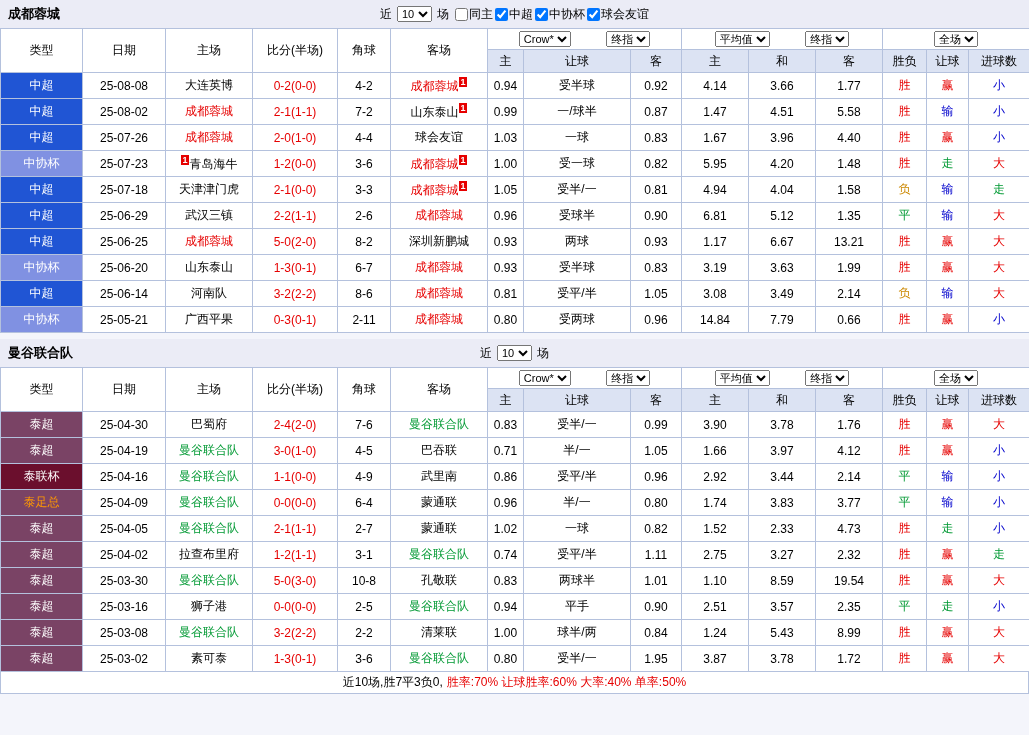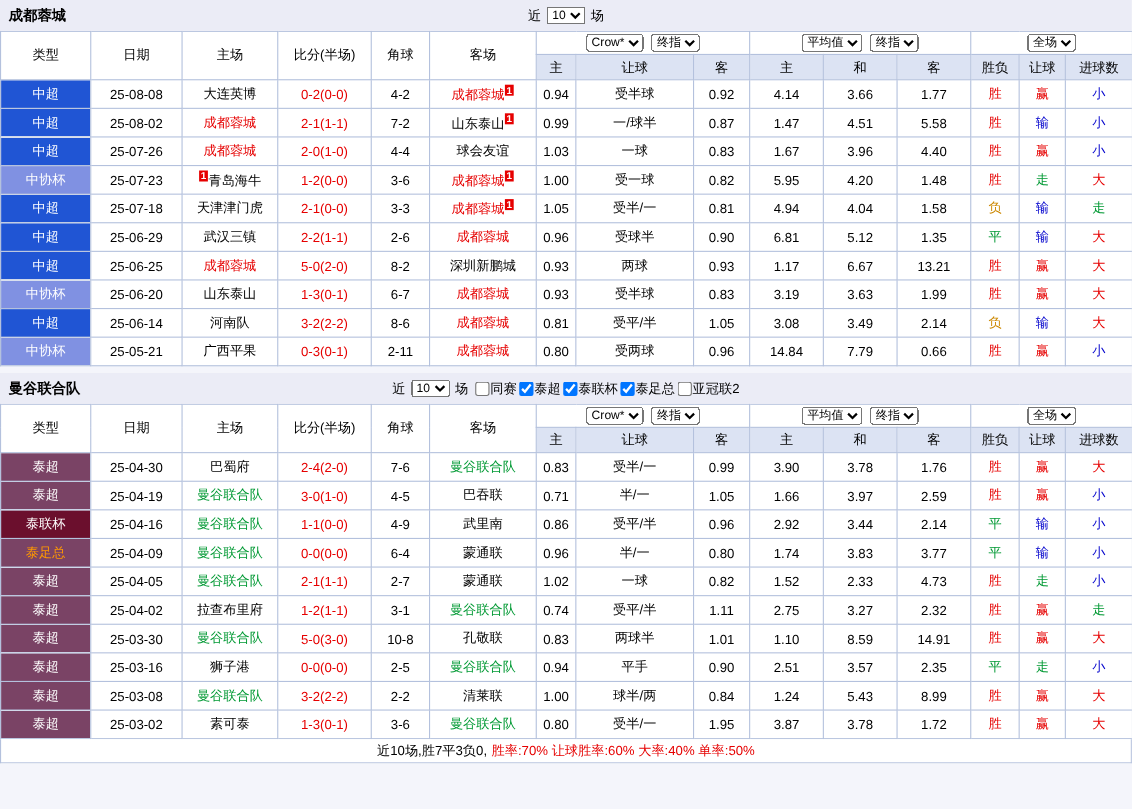--- a/index.html
+++ b/index.html
@@ -76,31 +76,285 @@
     border: 1px solid var(--border-color, #b4c1dd);
     border-top: none;
     background: #fff;
     display: flex;
     align-items: center;
     justify-content: center;
     gap: 4px;
   }
   .summary .stats { color: var(--summary-color, #e60000); }
 
-  select { font-size: 11px; margin: 0 2px; }
+  select { font-size: 11px; margin: 0 16px; }
 </style>
 </head>
 <body>
 
 <div>
 
 
   <div class="section">
     <div class="sec-header">
       <span class="team-name">成都蓉城</span>
+      <div class="filters">
+        <span>近</span>
+        <select class="count-select">
+          <option>10</option>
+        </select>
+        <span>场</span>
+        <span class="filter-list">
+            <label>
+              <input type="checkbox" style="">
+              <span>同主</span>
+            </label>
+            <label>
+              <input type="checkbox" checked="" style="">
+              <span>中超</span>
+            </label>
+            <label>
+              <input type="checkbox" checked="" style="">
+              <span>中协杯</span>
+            </label>
+            <label>
+              <input type="checkbox" checked="" style="">
+              <span>球会友谊</span>
+            </label>
+          </span>
+      </div>
+    </div>
+    <table>
+      <colgroup>
+        <col style="width:82px">
+          <col style="width:83px">
+          <col style="width:87px">
+          <col style="width:85px">
+          <col style="width:53px">
+          <col style="width:97px">
+          <col style="width:36px">
+          <col style="width:107px">
+          <col style="width:51px">
+          <col style="width:67px">
+          <col style="width:67px">
+          <col style="width:67px">
+          <col style="width:44px">
+          <col style="width:42px">
+          <col style="width:61px">
+      </colgroup>
+      <thead>
+        <tr class="drop-row">
+          <th class="span-head" rowspan="2">类型</th>
+          <th class="span-head" rowspan="2">日期</th>
+          <th class="span-head" rowspan="2">主场</th>
+          <th class="span-head" rowspan="2">比分(半场)</th>
+          <th class="span-head" rowspan="2">角球</th>
+          <th class="span-head" rowspan="2">客场</th>
+          <th colspan="3">
+            <select><option>Crow*</option></select>
+            <select><option>终指</option></select>
+          </th>
+          <th colspan="3">
+            <select><option>平均值</option></select>
+            <select><option>终指</option></select>
+          </th>
+          <th colspan="3">
+            <select><option>全场</option></select>
+          </th>
+        </tr>
+        <tr class="label-row">
+          <th>主</th>
+          <th>让球</th>
+          <th>客</th>
+          <th>主</th>
+          <th>和</th>
+          <th>客</th>
+          <th>胜负</th>
+          <th>让球</th>
+          <th>进球数</th>
+        </tr>
+      </thead>
+      <tbody>
+          <tr>
+            <td style="background-color: rgb(32, 85, 212); color: rgb(255, 255, 255);">中超</td>
+            <td>25-08-08</td>
+            <td><span>大连英博</span></td>
+            <td class="score">0-2(0-0)</td>
+            <td>4-2</td>
+            <td><span style="color: rgb(230, 0, 0);">成都蓉城</span><span class="red-badge">1</span></td>
+            <td>0.94</td>
+            <td>受半球</td>
+            <td>0.92</td>
+            <td>4.14</td>
+            <td>3.66</td>
+            <td>1.77</td>
+            <td style="color: rgb(230, 0, 0);">胜</td>
+            <td style="color: rgb(230, 0, 0);">赢</td>
+            <td style="color: rgb(0, 0, 204);">小</td>
+          </tr>
+          <tr>
+            <td style="background-color: rgb(32, 85, 212); color: rgb(255, 255, 255);">中超</td>
+            <td>25-08-02</td>
+            <td><span style="color: rgb(230, 0, 0);">成都蓉城</span></td>
+            <td class="score">2-1(1-1)</td>
+            <td>7-2</td>
+            <td><span>山东泰山</span><span class="red-badge">1</span></td>
+            <td>0.99</td>
+            <td>一/球半</td>
+            <td>0.87</td>
+            <td>1.47</td>
+            <td>4.51</td>
+            <td>5.58</td>
+            <td style="color: rgb(230, 0, 0);">胜</td>
+            <td style="color: rgb(0, 0, 204);">输</td>
+            <td style="color: rgb(0, 0, 204);">小</td>
+          </tr>
+          <tr>
+            <td style="background-color: rgb(32, 85, 212); color: rgb(255, 255, 255);">中超</td>
+            <td>25-07-26</td>
+            <td><span style="color: rgb(230, 0, 0);">成都蓉城</span></td>
+            <td class="score">2-0(1-0)</td>
+            <td>4-4</td>
+            <td><span>球会友谊</span></td>
+            <td>1.03</td>
+            <td>一球</td>
+            <td>0.83</td>
+            <td>1.67</td>
+            <td>3.96</td>
+            <td>4.40</td>
+            <td style="color: rgb(230, 0, 0);">胜</td>
+            <td style="color: rgb(230, 0, 0);">赢</td>
+            <td style="color: rgb(0, 0, 204);">小</td>
+          </tr>
+          <tr>
+            <td style="background-color: rgb(128, 145, 226); color: rgb(255, 255, 255);">中协杯</td>
+            <td>25-07-23</td>
+            <td><span class="red-badge">1</span><span>青岛海牛</span></td>
+            <td class="score">1-2(0-0)</td>
+            <td>3-6</td>
+            <td><span style="color: rgb(230, 0, 0);">成都蓉城</span><span class="red-badge">1</span></td>
+            <td>1.00</td>
+            <td>受一球</td>
+            <td>0.82</td>
+            <td>5.95</td>
+            <td>4.20</td>
+            <td>1.48</td>
+            <td style="color: rgb(230, 0, 0);">胜</td>
+            <td style="color: rgb(0, 153, 51);">走</td>
+            <td style="color: rgb(230, 0, 0);">大</td>
+          </tr>
+          <tr>
+            <td style="background-color: rgb(32, 85, 212); color: rgb(255, 255, 255);">中超</td>
+            <td>25-07-18</td>
+            <td><span>天津津门虎</span></td>
+            <td class="score">2-1(0-0)</td>
+            <td>3-3</td>
+            <td><span style="color: rgb(230, 0, 0);">成都蓉城</span><span class="red-badge">1</span></td>
+            <td>1.05</td>
+            <td>受半/一</td>
+            <td>0.81</td>
+            <td>4.94</td>
+            <td>4.04</td>
+            <td>1.58</td>
+            <td style="color: rgb(204, 136, 0);">负</td>
+            <td style="color: rgb(0, 0, 204);">输</td>
+            <td style="color: rgb(0, 153, 51);">走</td>
+          </tr>
+          <tr>
+            <td style="background-color: rgb(32, 85, 212); color: rgb(255, 255, 255);">中超</td>
+            <td>25-06-29</td>
+            <td><span>武汉三镇</span></td>
+            <td class="score">2-2(1-1)</td>
+            <td>2-6</td>
+            <td><span style="color: rgb(230, 0, 0);">成都蓉城</span></td>
+            <td>0.96</td>
+            <td>受球半</td>
+            <td>0.90</td>
+            <td>6.81</td>
+            <td>5.12</td>
+            <td>1.35</td>
+            <td style="color: rgb(0, 153, 51);">平</td>
+            <td style="color: rgb(0, 0, 204);">输</td>
+            <td style="color: rgb(230, 0, 0);">大</td>
+          </tr>
+          <tr>
+            <td style="background-color: rgb(32, 85, 212); color: rgb(255, 255, 255);">中超</td>
+            <td>25-06-25</td>
+            <td><span style="color: rgb(230, 0, 0);">成都蓉城</span></td>
+            <td class="score">5-0(2-0)</td>
+            <td>8-2</td>
+            <td><span>深圳新鹏城</span></td>
+            <td>0.93</td>
+            <td>两球</td>
+            <td>0.93</td>
+            <td>1.17</td>
+            <td>6.67</td>
+            <td>13.21</td>
+            <td style="color: rgb(230, 0, 0);">胜</td>
+            <td style="color: rgb(230, 0, 0);">赢</td>
+            <td style="color: rgb(230, 0, 0);">大</td>
+          </tr>
+          <tr>
+            <td style="background-color: rgb(128, 145, 226); color: rgb(255, 255, 255);">中协杯</td>
+            <td>25-06-20</td>
+            <td><span>山东泰山</span></td>
+            <td class="score">1-3(0-1)</td>
+            <td>6-7</td>
+            <td><span style="color: rgb(230, 0, 0);">成都蓉城</span></td>
+            <td>0.93</td>
+            <td>受半球</td>
+            <td>0.83</td>
+            <td>3.19</td>
+            <td>3.63</td>
+            <td>1.99</td>
+            <td style="color: rgb(230, 0, 0);">胜</td>
+            <td style="color: rgb(230, 0, 0);">赢</td>
+            <td style="color: rgb(230, 0, 0);">大</td>
+          </tr>
+          <tr>
+            <td style="background-color: rgb(32, 85, 212); color: rgb(255, 255, 255);">中超</td>
+            <td>25-06-14</td>
+            <td><span>河南队</span></td>
+            <td class="score">3-2(2-2)</td>
+            <td>8-6</td>
+            <td><span style="color: rgb(230, 0, 0);">成都蓉城</span></td>
+            <td>0.81</td>
+            <td>受平/半</td>
+            <td>1.05</td>
+            <td>3.08</td>
+            <td>3.49</td>
+            <td>2.14</td>
+            <td style="color: rgb(204, 136, 0);">负</td>
+            <td style="color: rgb(0, 0, 204);">输</td>
+            <td style="color: rgb(230, 0, 0);">大</td>
+          </tr>
+          <tr>
+            <td style="background-color: rgb(128, 145, 226); color: rgb(255, 255, 255);">中协杯</td>
+            <td>25-05-21</td>
+            <td><span>广西平果</span></td>
+            <td class="score">0-3(0-1)</td>
+            <td>2-11</td>
+            <td><span style="color: rgb(230, 0, 0);">成都蓉城</span></td>
+            <td>0.80</td>
+            <td>受两球</td>
+            <td>0.96</td>
+            <td>14.84</td>
+            <td>7.79</td>
+            <td>0.66</td>
+            <td style="color: rgb(230, 0, 0);">胜</td>
+            <td style="color: rgb(230, 0, 0);">赢</td>
+            <td style="color: rgb(0, 0, 204);">小</td>
+          </tr>
+        </tbody>
+    </table>
+  </div>
+
+  <div class="section">
+    <div class="sec-header">
+      <span class="team-name">曼谷联合队</span>
       <div class="filters">
         <span>近</span>
         <select class="count-select">
           <option>10</option>
         </select>
         <span>场</span>
       </div>
     </div>
     <table>
       <colgroup>
@@ -147,278 +401,20 @@
           <th>主</th>
           <th>和</th>
           <th>客</th>
           <th>胜负</th>
           <th>让球</th>
           <th>进球数</th>
         </tr>
       </thead>
       <tbody>
           <tr>
-            <td style="background-color: rgb(32, 85, 212); color: rgb(255, 255, 255);">中超</td>
-            <td>25-08-08</td>
-            <td><span>大连英博</span></td>
-            <td class="score">0-2(0-0)</td>
-            <td>4-2</td>
-            <td><span style="color: rgb(230, 0, 0);">成都蓉城</span><span class="red-badge">1</span></td>
-            <td>0.94</td>
-            <td>受半球</td>
-            <td>0.92</td>
-            <td>4.14</td>
-            <td>3.66</td>
-            <td>1.77</td>
-            <td style="color: rgb(230, 0, 0);">胜</td>
-            <td style="color: rgb(230, 0, 0);">赢</td>
-            <td style="color: rgb(0, 0, 204);">小</td>
-          </tr>
-          <tr>
-            <td style="background-color: rgb(32, 85, 212); color: rgb(255, 255, 255);">中超</td>
-            <td>25-08-02</td>
-            <td><span style="color: rgb(230, 0, 0);">成都蓉城</span></td>
-            <td class="score">2-1(1-1)</td>
-            <td>7-2</td>
-            <td><span>山东泰山</span><span class="red-badge">1</span></td>
-            <td>0.99</td>
-            <td>一/球半</td>
-            <td>0.87</td>
-            <td>1.47</td>
-            <td>4.51</td>
-            <td>5.58</td>
-            <td style="color: rgb(230, 0, 0);">胜</td>
-            <td style="color: rgb(0, 0, 204);">输</td>
-            <td style="color: rgb(0, 0, 204);">小</td>
-          </tr>
-          <tr>
-            <td style="background-color: rgb(32, 85, 212); color: rgb(255, 255, 255);">中超</td>
-            <td>25-07-26</td>
-            <td><span style="color: rgb(230, 0, 0);">成都蓉城</span></td>
-            <td class="score">2-0(1-0)</td>
-            <td>4-4</td>
-            <td><span>球会友谊</span></td>
-            <td>1.03</td>
-            <td>一球</td>
-            <td>0.83</td>
-            <td>1.67</td>
-            <td>3.96</td>
-            <td>4.40</td>
-            <td style="color: rgb(230, 0, 0);">胜</td>
-            <td style="color: rgb(230, 0, 0);">赢</td>
-            <td style="color: rgb(0, 0, 204);">小</td>
-          </tr>
-          <tr>
-            <td style="background-color: rgb(128, 145, 226); color: rgb(255, 255, 255);">中协杯</td>
-            <td>25-07-23</td>
-            <td><span class="red-badge">1</span><span>青岛海牛</span></td>
-            <td class="score">1-2(0-0)</td>
-            <td>3-6</td>
-            <td><span style="color: rgb(230, 0, 0);">成都蓉城</span><span class="red-badge">1</span></td>
-            <td>1.00</td>
-            <td>受一球</td>
-            <td>0.82</td>
-            <td>5.95</td>
-            <td>4.20</td>
-            <td>1.48</td>
-            <td style="color: rgb(230, 0, 0);">胜</td>
-            <td style="color: rgb(0, 153, 51);">走</td>
-            <td style="color: rgb(230, 0, 0);">大</td>
-          </tr>
-          <tr>
-            <td style="background-color: rgb(32, 85, 212); color: rgb(255, 255, 255);">中超</td>
-            <td>25-07-18</td>
-            <td><span>天津津门虎</span></td>
-            <td class="score">2-1(0-0)</td>
-            <td>3-3</td>
-            <td><span style="color: rgb(230, 0, 0);">成都蓉城</span><span class="red-badge">1</span></td>
-            <td>1.05</td>
-            <td>受半/一</td>
-            <td>0.81</td>
-            <td>4.94</td>
-            <td>4.04</td>
-            <td>1.58</td>
-            <td style="color: rgb(204, 136, 0);">负</td>
-            <td style="color: rgb(0, 0, 204);">输</td>
-            <td style="color: rgb(0, 153, 51);">走</td>
-          </tr>
-          <tr>
-            <td style="background-color: rgb(32, 85, 212); color: rgb(255, 255, 255);">中超</td>
-            <td>25-06-29</td>
-            <td><span>武汉三镇</span></td>
-            <td class="score">2-2(1-1)</td>
-            <td>2-6</td>
-            <td><span style="color: rgb(230, 0, 0);">成都蓉城</span></td>
-            <td>0.96</td>
-            <td>受球半</td>
-            <td>0.90</td>
-            <td>6.81</td>
-            <td>5.12</td>
-            <td>1.35</td>
-            <td style="color: rgb(0, 153, 51);">平</td>
-            <td style="color: rgb(0, 0, 204);">输</td>
-            <td style="color: rgb(230, 0, 0);">大</td>
-          </tr>
-          <tr>
-            <td style="background-color: rgb(32, 85, 212); color: rgb(255, 255, 255);">中超</td>
-            <td>25-06-25</td>
-            <td><span style="color: rgb(230, 0, 0);">成都蓉城</span></td>
-            <td class="score">5-0(2-0)</td>
-            <td>8-2</td>
-            <td><span>深圳新鹏城</span></td>
-            <td>0.93</td>
-            <td>两球</td>
-            <td>0.93</td>
-            <td>1.17</td>
-            <td>6.67</td>
-            <td>13.21</td>
-            <td style="color: rgb(230, 0, 0);">胜</td>
-            <td style="color: rgb(230, 0, 0);">赢</td>
-            <td style="color: rgb(230, 0, 0);">大</td>
-          </tr>
-          <tr>
-            <td style="background-color: rgb(128, 145, 226); color: rgb(255, 255, 255);">中协杯</td>
-            <td>25-06-20</td>
-            <td><span>山东泰山</span></td>
-            <td class="score">1-3(0-1)</td>
-            <td>6-7</td>
-            <td><span style="color: rgb(230, 0, 0);">成都蓉城</span></td>
-            <td>0.93</td>
-            <td>受半球</td>
-            <td>0.83</td>
-            <td>3.19</td>
-            <td>3.63</td>
-            <td>1.99</td>
-            <td style="color: rgb(230, 0, 0);">胜</td>
-            <td style="color: rgb(230, 0, 0);">赢</td>
-            <td style="color: rgb(230, 0, 0);">大</td>
-          </tr>
-          <tr>
-            <td style="background-color: rgb(32, 85, 212); color: rgb(255, 255, 255);">中超</td>
-            <td>25-06-14</td>
-            <td><span>河南队</span></td>
-            <td class="score">3-2(2-2)</td>
-            <td>8-6</td>
-            <td><span style="color: rgb(230, 0, 0);">成都蓉城</span></td>
-            <td>0.81</td>
-            <td>受平/半</td>
-            <td>1.05</td>
-            <td>3.08</td>
-            <td>3.49</td>
-            <td>2.14</td>
-            <td style="color: rgb(204, 136, 0);">负</td>
-            <td style="color: rgb(0, 0, 204);">输</td>
-            <td style="color: rgb(230, 0, 0);">大</td>
-          </tr>
-          <tr>
-            <td style="background-color: rgb(128, 145, 226); color: rgb(255, 255, 255);">中协杯</td>
-            <td>25-05-21</td>
-            <td><span>广西平果</span></td>
-            <td class="score">0-3(0-1)</td>
-            <td>2-11</td>
-            <td><span style="color: rgb(230, 0, 0);">成都蓉城</span></td>
-            <td>0.80</td>
-            <td>受两球</td>
-            <td>0.96</td>
-            <td>14.84</td>
-            <td>7.79</td>
-            <td>0.66</td>
-            <td style="color: rgb(230, 0, 0);">胜</td>
-            <td style="color: rgb(230, 0, 0);">赢</td>
-            <td style="color: rgb(0, 0, 204);">小</td>
-          </tr>
-        </tbody>
-    </table>
-  </div>
-
-  <div class="section">
-    <div class="sec-header">
-      <span class="team-name">曼谷联合队</span>
-      <div class="filters">
-        <span>近</span>
-        <select class="count-select">
-          <option>10</option>
-        </select>
-        <span>场</span>
-        <span class="filter-list">
-            <label>
-              <input type="checkbox" style="">
-              <span>同赛</span>
-            </label>
-            <label>
-              <input type="checkbox" checked="" style="">
-              <span>泰超</span>
-            </label>
-            <label>
-              <input type="checkbox" checked="" style="">
-              <span>泰联杯</span>
-            </label>
-            <label>
-              <input type="checkbox" checked="" style="">
-              <span>泰足总</span>
-            </label>
-            <label>
-              <input type="checkbox" style="">
-              <span>亚冠联2</span>
-            </label>
-          </span>
-      </div>
-    </div>
-    <table>
-      <colgroup>
-        <col style="width:82px">
-          <col style="width:83px">
-          <col style="width:87px">
-          <col style="width:85px">
-          <col style="width:53px">
-          <col style="width:97px">
-          <col style="width:36px">
-          <col style="width:107px">
-          <col style="width:51px">
-          <col style="width:67px">
-          <col style="width:67px">
-          <col style="width:67px">
-          <col style="width:44px">
-          <col style="width:42px">
-          <col style="width:61px">
-      </colgroup>
-      <thead>
-        <tr class="drop-row">
-          <th class="span-head" rowspan="2">类型</th>
-          <th class="span-head" rowspan="2">日期</th>
-          <th class="span-head" rowspan="2">主场</th>
-          <th class="span-head" rowspan="2">比分(半场)</th>
-          <th class="span-head" rowspan="2">角球</th>
-          <th class="span-head" rowspan="2">客场</th>
-          <th colspan="3">
-            <select><option>Crow*</option></select>
-            <select><option>终指</option></select>
-          </th>
-          <th colspan="3">
-            <select><option>平均值</option></select>
-            <select><option>终指</option></select>
-          </th>
-          <th colspan="3">
-            <select><option>全场</option></select>
-          </th>
-        </tr>
-        <tr class="label-row">
-          <th>主</th>
-          <th>让球</th>
-          <th>客</th>
-          <th>主</th>
-          <th>和</th>
-          <th>客</th>
-          <th>胜负</th>
-          <th>让球</th>
-          <th>进球数</th>
-        </tr>
-      </thead>
-      <tbody>
-          <tr>
             <td style="background-color: rgb(122, 67, 101); color: rgb(255, 255, 255);">泰超</td>
             <td>25-04-30</td>
             <td><span>巴蜀府</span></td>
             <td class="score">2-4(2-0)</td>
             <td>7-6</td>
             <td><span style="color: rgb(0, 153, 51);">曼谷联合队</span></td>
             <td>0.83</td>
             <td>受半/一</td>
             <td>0.99</td>
             <td>3.90</td>
@@ -433,21 +429,21 @@
             <td>25-04-19</td>
             <td><span style="color: rgb(0, 153, 51);">曼谷联合队</span></td>
             <td class="score">3-0(1-0)</td>
             <td>4-5</td>
             <td><span>巴吞联</span></td>
             <td>0.71</td>
             <td>半/一</td>
             <td>1.05</td>
             <td>1.66</td>
             <td>3.97</td>
-            <td>2.59</td>
+            <td>4.12</td>
             <td style="color: rgb(230, 0, 0);">胜</td>
             <td style="color: rgb(230, 0, 0);">赢</td>
             <td style="color: rgb(0, 0, 204);">小</td>
           </tr>
           <tr>
             <td style="background-color: rgb(107, 15, 45); color: rgb(255, 255, 255);">泰联杯</td>
             <td>25-04-16</td>
             <td><span style="color: rgb(0, 153, 51);">曼谷联合队</span></td>
             <td class="score">1-1(0-0)</td>
             <td>4-9</td>
@@ -518,21 +514,21 @@
             <td>25-03-30</td>
             <td><span style="color: rgb(0, 153, 51);">曼谷联合队</span></td>
             <td class="score">5-0(3-0)</td>
             <td>10-8</td>
             <td><span>孔敬联</span></td>
             <td>0.83</td>
             <td>两球半</td>
             <td>1.01</td>
             <td>1.10</td>
             <td>8.59</td>
-            <td>14.91</td>
+            <td>19.54</td>
             <td style="color: rgb(230, 0, 0);">胜</td>
             <td style="color: rgb(230, 0, 0);">赢</td>
             <td style="color: rgb(230, 0, 0);">大</td>
           </tr>
           <tr>
             <td style="background-color: rgb(122, 67, 101); color: rgb(255, 255, 255);">泰超</td>
             <td>25-03-16</td>
             <td><span>狮子港</span></td>
             <td class="score">0-0(0-0)</td>
             <td>2-5</td>

